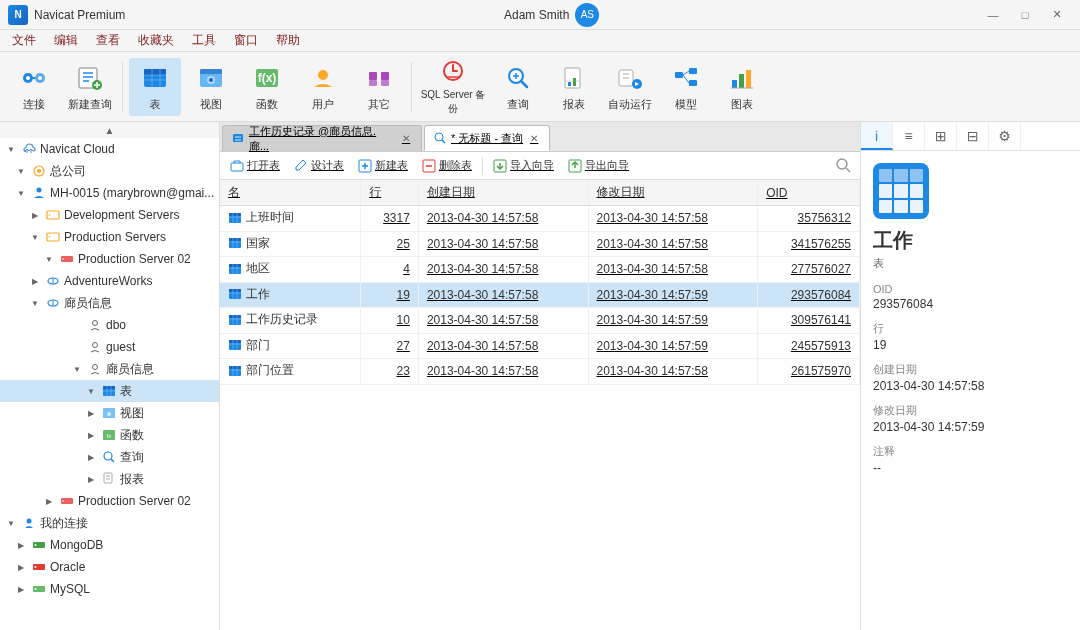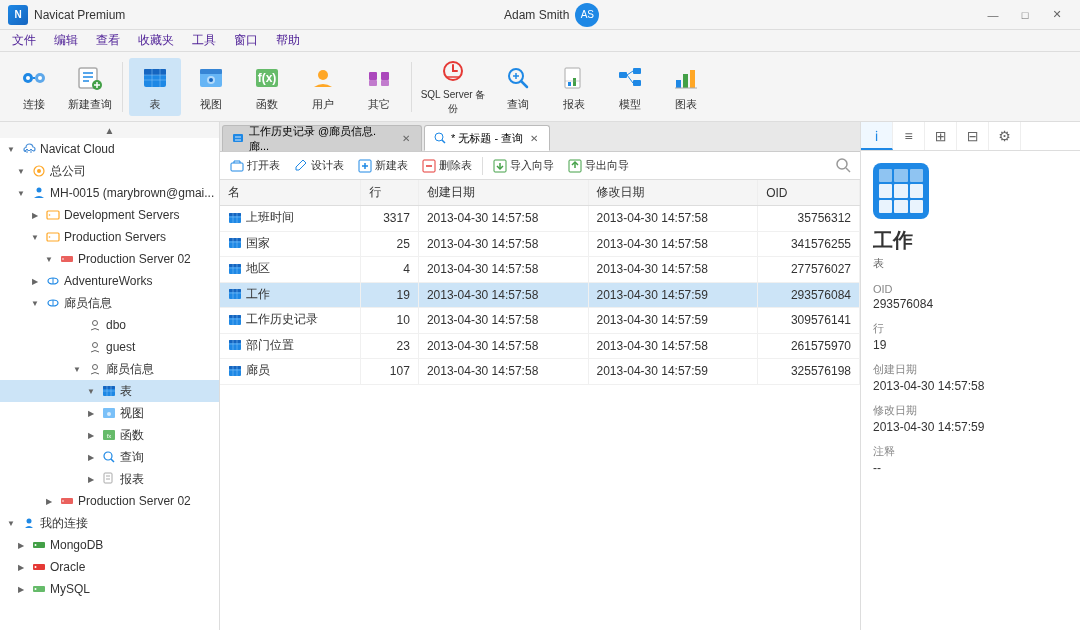--- a/index.html
+++ b/index.html
@@ -6,21 +6,21 @@
     body { font-family: 'Microsoft YaHei', 'SimHei', Arial, sans-serif; font-size: 12px; background: #f0f0f0; width: 1080px; height: 630px; overflow: hidden; }
 
     
     .titlebar { background: #f5f5f5; height: 30px; display: flex; align-items: center; justify-content: space-between; padding: 0 8px; border-bottom: 1px solid #ddd; }
     .titlebar-left { display: flex; align-items: center; gap: 6px; font-size: 12px; color: #333; }
     .titlebar-right { display: flex; gap: 2px; }
     .titlebar-btn { width: 30px; height: 20px; display: flex; align-items: center; justify-content: center; cursor: pointer; font-size: 11px; color: #666; }
 
     
     .menubar { background: #f5f5f5; height: 22px; display: flex; align-items: center; padding: 0 4px; border-bottom: 1px solid #ddd; gap: 2px; }
-    .menu-item { padding: 2px 8px; font-size: 12px; color: #4c1d95; cursor: pointer; }
+    .menu-item { padding: 2px 8px; font-size: 12px; color: #7f1d1d; cursor: pointer; }
 
     
     .toolbar { background: #f5f5f5; height: 70px; display: flex; align-items: center; padding: 4px 8px; border-bottom: 1px solid #ddd; gap: 4px; }
     .tool-btn { display: flex; flex-direction: column; align-items: center; justify-content: center; width: 52px; height: 58px; cursor: pointer; border-radius: 3px; gap: 3px; padding: 2px; }
     .tool-btn .icon { width: 32px; height: 32px; display: flex; align-items: center; justify-content: center; }
     .tool-btn .label { font-size: 11px; color: #333; text-align: center; }
     .tool-separator { width: 1px; height: 50px; background: #ddd; margin: 0 2px; }
     .tool-btn-active { background: #cce4f7; }
 
     
@@ -38,21 +38,21 @@
     .sidebar-label { font-size: 12px; }
     .indent1 { padding-left: 14px; }
     .indent2 { padding-left: 28px; }
     .indent3 { padding-left: 42px; }
     .indent4 { padding-left: 28px; }
     .indent5 { padding-left: 70px; }
     .indent6 { padding-left: 84px; }
     .sidebar-scroll-btn { width: 100%; height: 16px; display: flex; align-items: center; justify-content: center; background: #f5f5f5; cursor: pointer; color: #666; font-size: 10px; }
 
     
-    .content { flex: 1; display: flex; flex-direction: column; background: #b91c1c; overflow: hidden; }
+    .content { flex: 1; display: flex; flex-direction: column; background: #b91c1c; overflow: hidden; text-decoration: underline; }
 
     
     .tab-bar { display: flex; align-items: flex-end; background: #e8e8e8; height: 30px; border-bottom: 1px solid #ccc; padding-top: 4px; }
     .tab { display: flex; align-items: center; padding: 3px 8px; background: #d0d0d0; border: 1px solid #bbb; border-bottom: none; margin-left: 2px; cursor: pointer; font-size: 11px; height: 26px; border-radius: 3px 3px 0 0; gap: 4px; max-width: 200px; }
     .tab.active { background: white; border-bottom: 1px solid white; z-index: 1; margin-top: 48px; }
     .tab-close { width: 14px; height: 14px; display: flex; align-items: center; justify-content: center; border-radius: 2px; color: #666; font-size: 10px; }
     .tab-icon { width: 14px; height: 14px; display: flex; align-items: center; justify-content: center; }
 
     
     .sub-toolbar { display: flex; align-items: center; background: white; height: 28px; border-bottom: 1px solid #ddd; padding: 0 4px; gap: 2px; }
@@ -244,20 +244,32 @@
       <svg class="toolbar-svg" viewBox="0 0 28 28">
         <rect x="5" y="4" width="15" height="20" rx="1" fill="#fff" stroke="#aaa" stroke-width="1"></rect>
         <rect x="8" y="18" width="3" height="4" fill="#1e88e5"></rect>
         <rect x="13" y="14" width="3" height="8" fill="#43a047"></rect>
         <line x1="5" y1="17" x2="20" y2="17" stroke="#aaa" stroke-width="0.5"></line>
       </svg>
     </div>
     <span class="label">报表</span>
   </div>
 
+  <div class="tool-btn">
+    <div class="icon">
+      <svg class="toolbar-svg" viewBox="0 0 28 28">
+        <rect x="3" y="6" width="14" height="16" rx="2" fill="#fff" stroke="#aaa" stroke-width="1"></rect>
+        <circle cx="21" cy="20" r="5" fill="#1e88e5"></circle>
+        <polygon points="19,18 19,22 23,20" fill="white"></polygon>
+        <line x1="7" y1="10" x2="13" y2="10" stroke="#aaa" stroke-width="1"></line>
+        <line x1="7" y1="14" x2="13" y2="14" stroke="#aaa" stroke-width="1"></line>
+      </svg>
+    </div>
+    <span class="label">自动运行</span>
+  </div>
 
   <div class="tool-btn">
     <div class="icon">
       <svg class="toolbar-svg" viewBox="0 0 28 28">
         <rect x="3" y="8" width="8" height="6" rx="1" fill="#1e88e5"></rect>
         <rect x="17" y="4" width="8" height="6" rx="1" fill="#1e88e5"></rect>
         <rect x="17" y="16" width="8" height="6" rx="1" fill="#1e88e5"></rect>
         <line x1="11" y1="11" x2="17" y2="7" stroke="#1e88e5" stroke-width="1"></line>
         <line x1="11" y1="11" x2="17" y2="19" stroke="#1e88e5" stroke-width="1"></line>
       </svg>
@@ -679,38 +691,38 @@
               <td>2013-04-30 14:57:59</td>
               <td style="text-align: right;">309576141</td>
             </tr>
             <tr>
               <td><span style="display:inline-flex;align-items:center;"><svg width="14" height="14" viewBox="0 0 14 14" style="margin-right:4px;flex-shrink:0;">
                     <rect x="1" y="2" width="12" height="10" rx="1" fill="#1e88e5"></rect>
                     <rect x="1" y="2" width="12" height="3" rx="1" fill="#1565c0"></rect>
                     <line x1="1" y1="6" x2="13" y2="6" stroke="#90caf9" stroke-width="0.5"></line>
                     <line x1="5" y1="2" x2="5" y2="12" stroke="#90caf9" stroke-width="0.5"></line>
                     <line x1="9" y1="2" x2="9" y2="12" stroke="#90caf9" stroke-width="0.5"></line>
-                  </svg>部门位置</span></td>
-              <td style="text-align: right;">23</td>
-              <td>2013-04-30 14:57:58</td>
-              <td>2013-04-30 14:57:58</td>
-              <td style="text-align: right;">261575970</td>
+                  </svg>部门</span></td>
+              <td style="text-align: right;">27</td>
+              <td>2013-04-30 14:57:58</td>
+              <td>2013-04-30 14:57:59</td>
+              <td style="text-align: right;">245575913</td>
             </tr>
             <tr>
               <td><span style="display:inline-flex;align-items:center;"><svg width="14" height="14" viewBox="0 0 14 14" style="margin-right:4px;flex-shrink:0;">
                     <rect x="1" y="2" width="12" height="10" rx="1" fill="#1e88e5"></rect>
                     <rect x="1" y="2" width="12" height="3" rx="1" fill="#1565c0"></rect>
                     <line x1="1" y1="6" x2="13" y2="6" stroke="#90caf9" stroke-width="0.5"></line>
                     <line x1="5" y1="2" x2="5" y2="12" stroke="#90caf9" stroke-width="0.5"></line>
                     <line x1="9" y1="2" x2="9" y2="12" stroke="#90caf9" stroke-width="0.5"></line>
-                  </svg>廊员</span></td>
-              <td style="text-align: right;">107</td>
-              <td>2013-04-30 14:57:58</td>
-              <td>2013-04-30 14:57:59</td>
-              <td style="text-align: right;">325576198</td>
+                  </svg>部门位置</span></td>
+              <td style="text-align: right;">23</td>
+              <td>2013-04-30 14:57:58</td>
+              <td>2013-04-30 14:57:58</td>
+              <td style="text-align: right;">261575970</td>
             </tr>
           </tbody>
       </table>
     </div>
   </div>
 
   <div class="right-panel">
     <div class="right-panel-tabs">
       <div class="right-tab active">ℹ</div>
       <div class="right-tab">≡</div>

